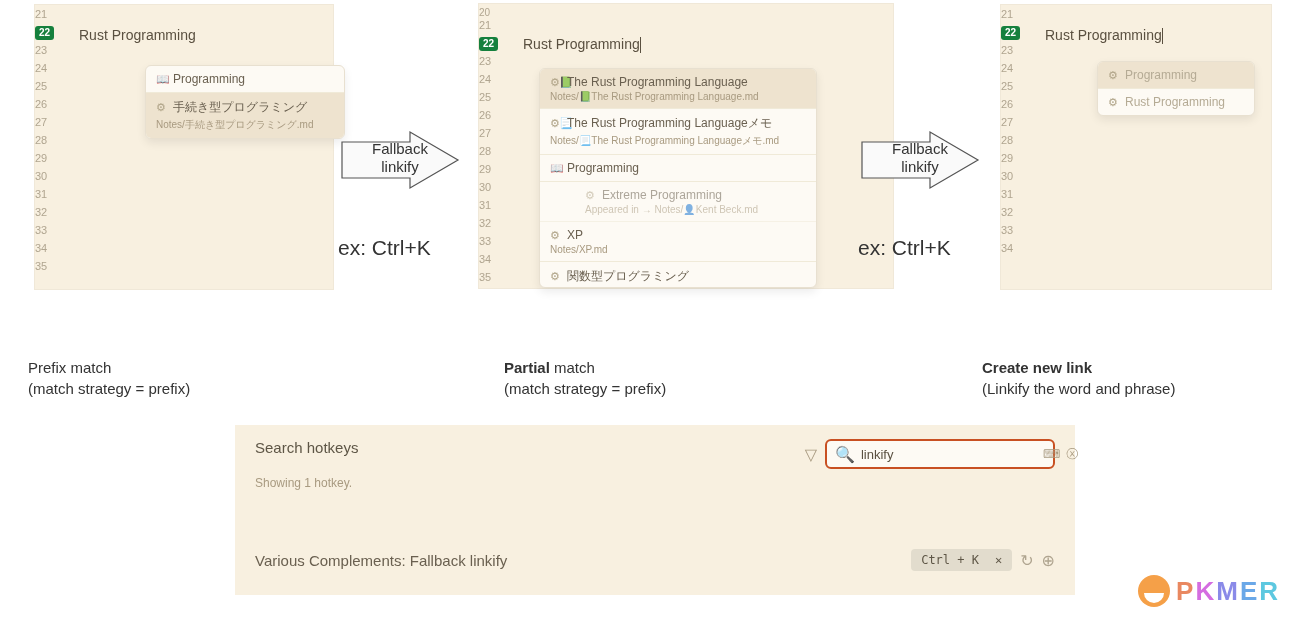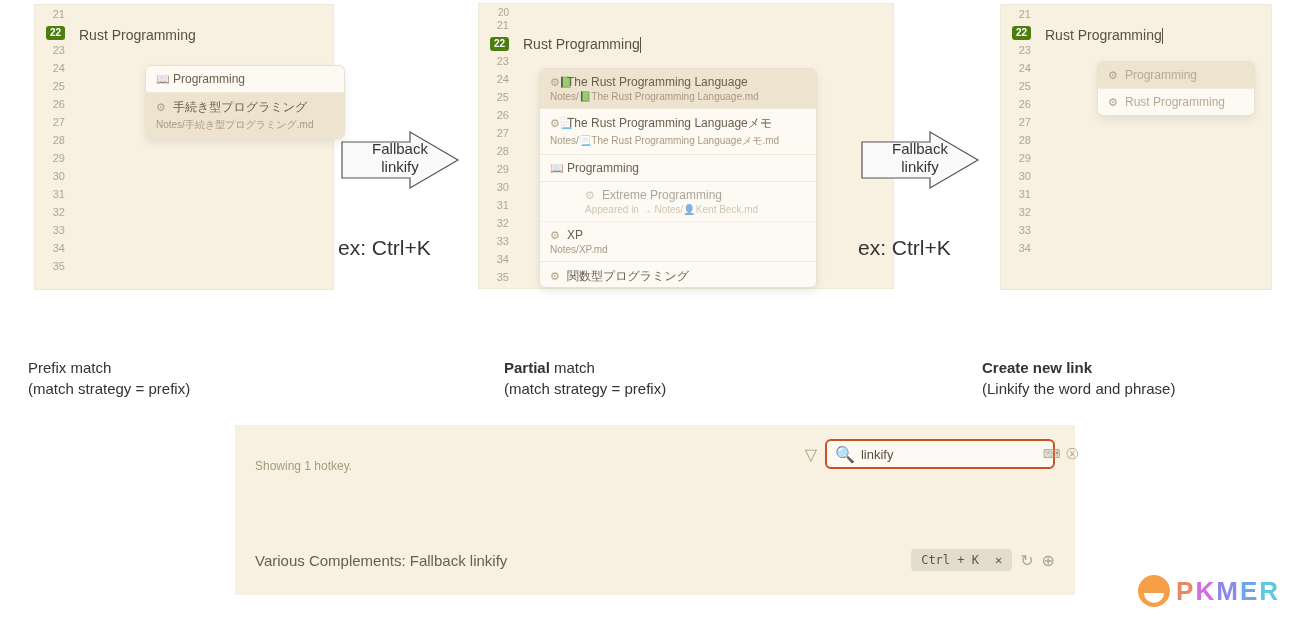--- a/index.html
+++ b/index.html
@@ -12,29 +12,29 @@
     overflow: hidden;
   }
   .panel {
     position: absolute;
     background: #f8f0e0;
     border: 1px solid #f0e8d8;
   }
   .gutter {
     float: left;
     width: 36px;
-    text-align: right;
+    text-align: left;
     padding-right: 6px;
     font-size: 11px;
     color: #b0a590;
     line-height: 18px;
   }
   .gutter-line { height: 18px; }
   .gutter-active {
-    background: #4d7c0f;
+    background: #15803d;
     color: #fff;
     border-radius: 3px;
     display: inline-block;
     padding: 0 4px;
     font-weight: bold;
     line-height: 14px;
     margin-top: 1px;
     font-size: 10px;
   }
   .editor-body {
@@ -331,20 +331,21 @@
 <div class="caption" style="left:504px; top:320px;">
   <div><span class="bold">Partial</span><span> match</span></div>
   <div>(match strategy = prefix)</div>
 </div>
 <div class="caption" style="left:982px; top:320px;">
   <div class="bold">Create new link</div>
   <div>(Linkify the word and phrase)</div>
 </div>
 
 <div class="settings">
+  <div class="settings-header">Search hotkeys</div>
   <div class="settings-sub">Showing 1 hotkey.</div>
   <div class="settings-search-row">
     <span class="filter-icon">▽</span>
     <div class="search-box">
       <span style="color:#a89a80">🔍</span>
       <input type="text" value="linkify" style="">
       <span class="kbd-icon">⌨</span>
       <span class="clear-icon">ⓧ</span>
     </div>
   </div>

